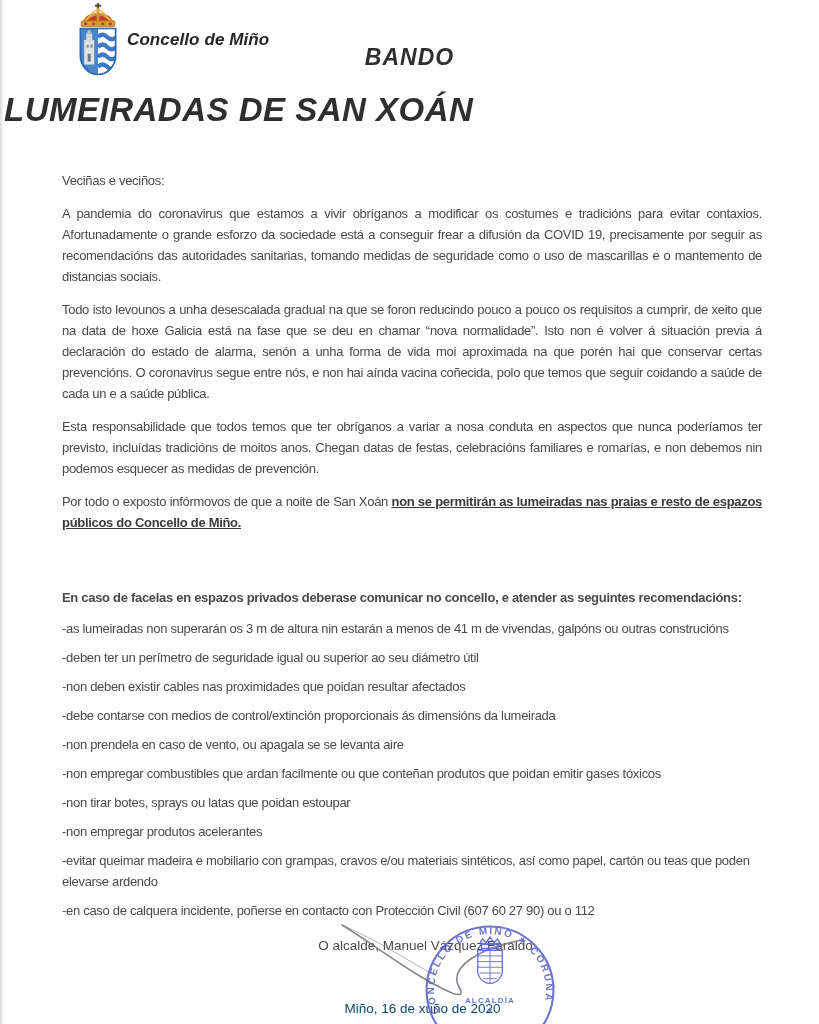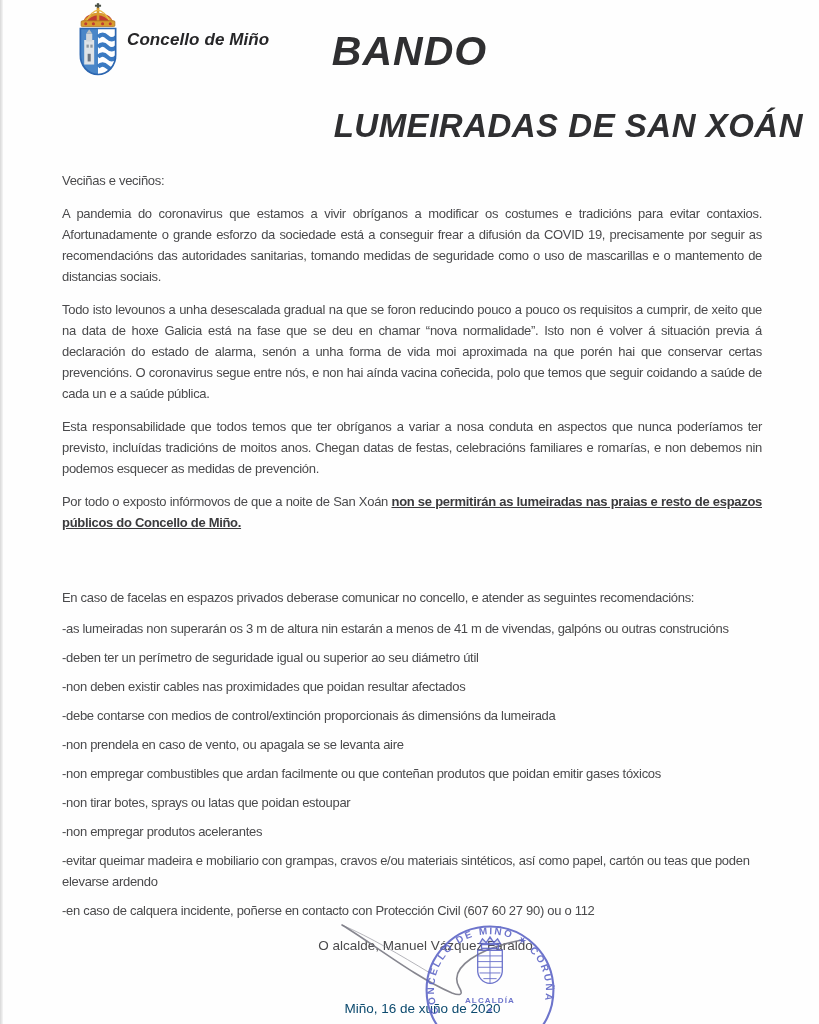--- a/index.html
+++ b/index.html
@@ -10,29 +10,29 @@
     background:#fefefe;
     overflow:hidden;
     font-family:"Liberation Sans","DejaVu Sans",sans-serif;
     color:#4a4a4c;
   }
   .scan-edge{position:absolute;left:0;top:0;width:3px;height:100%;background:linear-gradient(90deg,#d8d8d8,#f6f6f6);}
   
   .hdr{position:relative;height:150px;font-style:italic;}
   .crest{position:absolute;left:75px;top:2px;width:46px;height:76px;}
   .org-name{position:absolute;left:127px;top:30px;font-size:17px;font-weight:bold;color:#262628;letter-spacing:.1px;}
-  .title{margin:0;padding-top:28px;text-align:center;font-size:41px;font-weight:bold;color:#2f2f31;letter-spacing:1px;}
-  .subtitle{margin:16px;padding-top:16px;text-align:right;font-size:33px;font-weight:bold;color:#2f2f31;letter-spacing:.5px;}
+  .title{margin:0;padding-top:44px;text-align:center;font-size:23px;font-weight:bold;color:#2f2f31;letter-spacing:1px;}
+  .subtitle{margin:4px;padding-top:16px;text-align:left;font-size:33px;font-weight:bold;color:#2f2f31;letter-spacing:.5px;}
   
   .doc-body{padding:20px 57px 0 62px;font-size:13px;line-height:21px;letter-spacing:-.3px;}
   .salutation{margin:0 0 12px;}
   .para{margin:0 0 12px;text-align:justify;}
   .notice{margin:0 0 54px;text-align:justify;}
   .notice .emph{font-weight:bold;text-decoration:underline;color:#3b3b3d;}
-  .intro{margin:0 0 10px;}
+  .intro{margin:0 0 10px;font-weight:bold;}
   .rec{margin:0 0 8px;text-align:left;}
   
   .sig-line{position:absolute;left:0;top:938px;width:100%;padding-left:32px;box-sizing:border-box;text-align:center;font-size:13.5px;color:#4a4a4c;}
   .date-line{position:absolute;left:0;top:1001px;width:100%;padding-left:26px;box-sizing:border-box;text-align:center;font-size:13.5px;color:#0c4a6e;}
   .stamp{position:absolute;left:419px;top:919px;width:142px;height:142px;opacity:.88;pointer-events:none;}
   .flourish{position:absolute;left:330px;top:915px;width:220px;height:100px;pointer-events:none;}
 </style>
 </head>
 <body>
 

